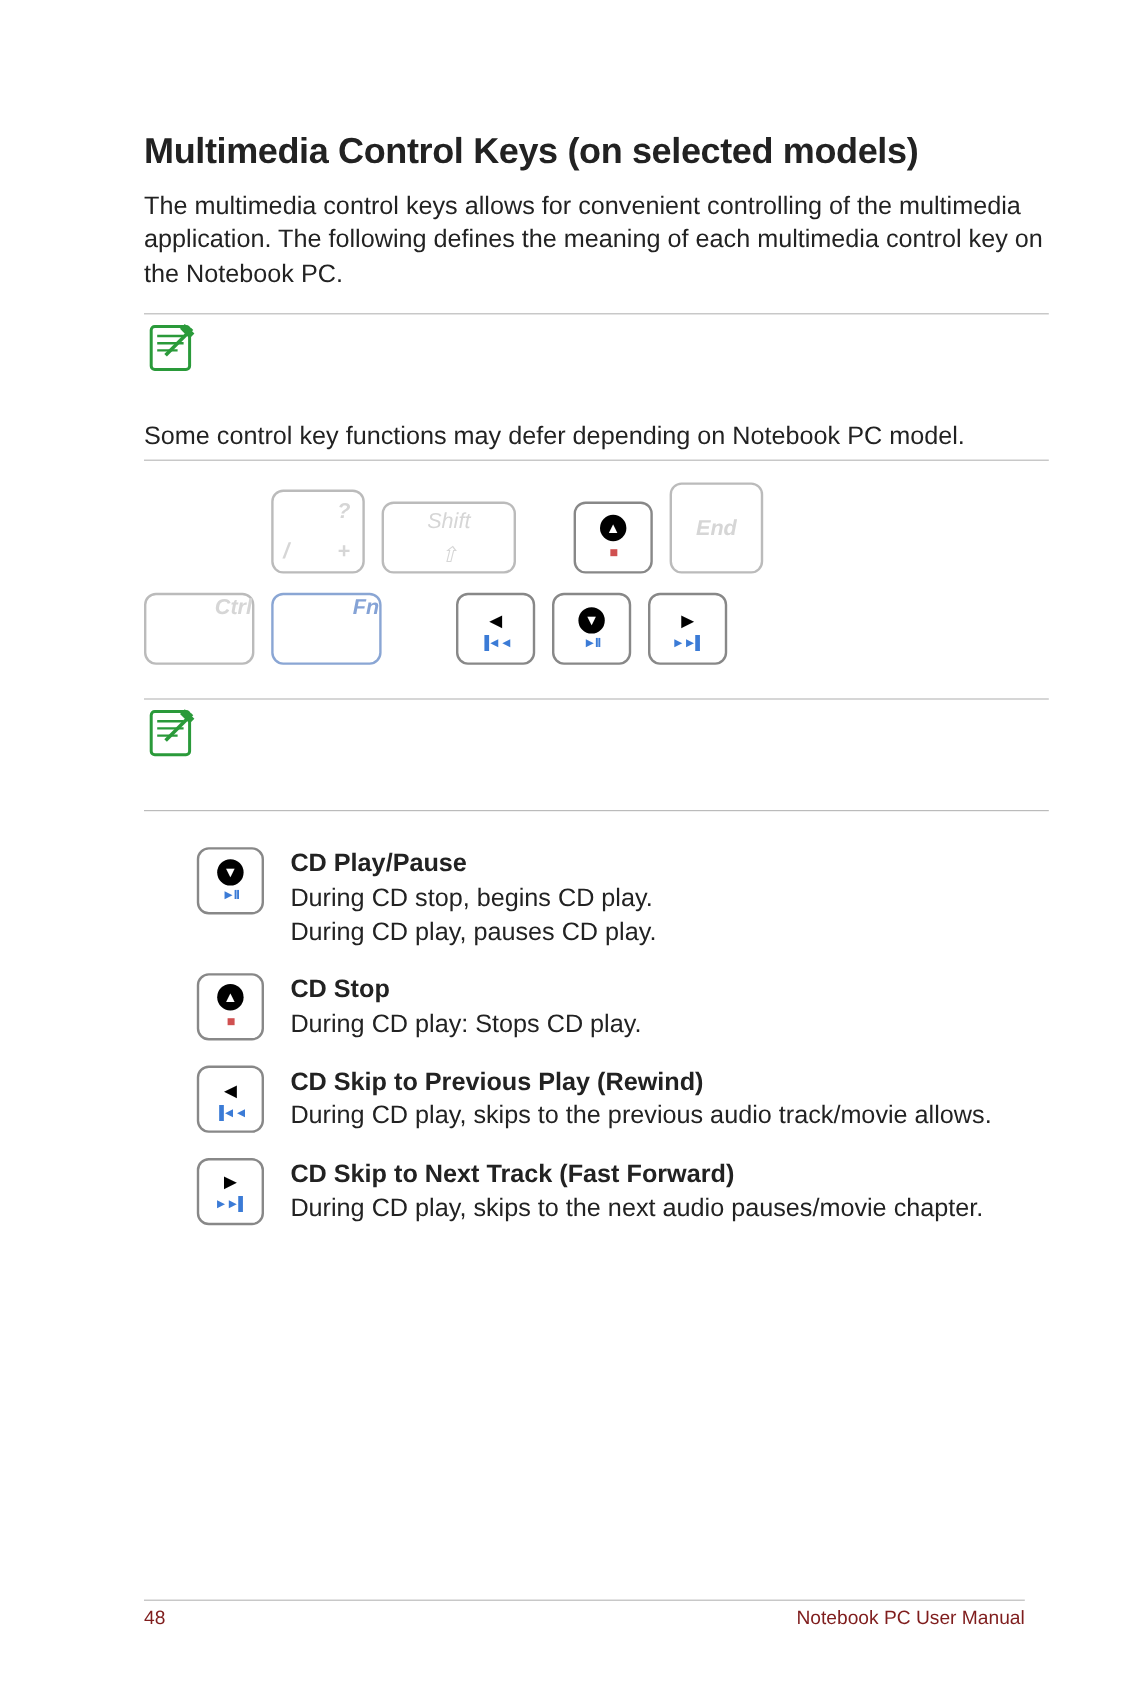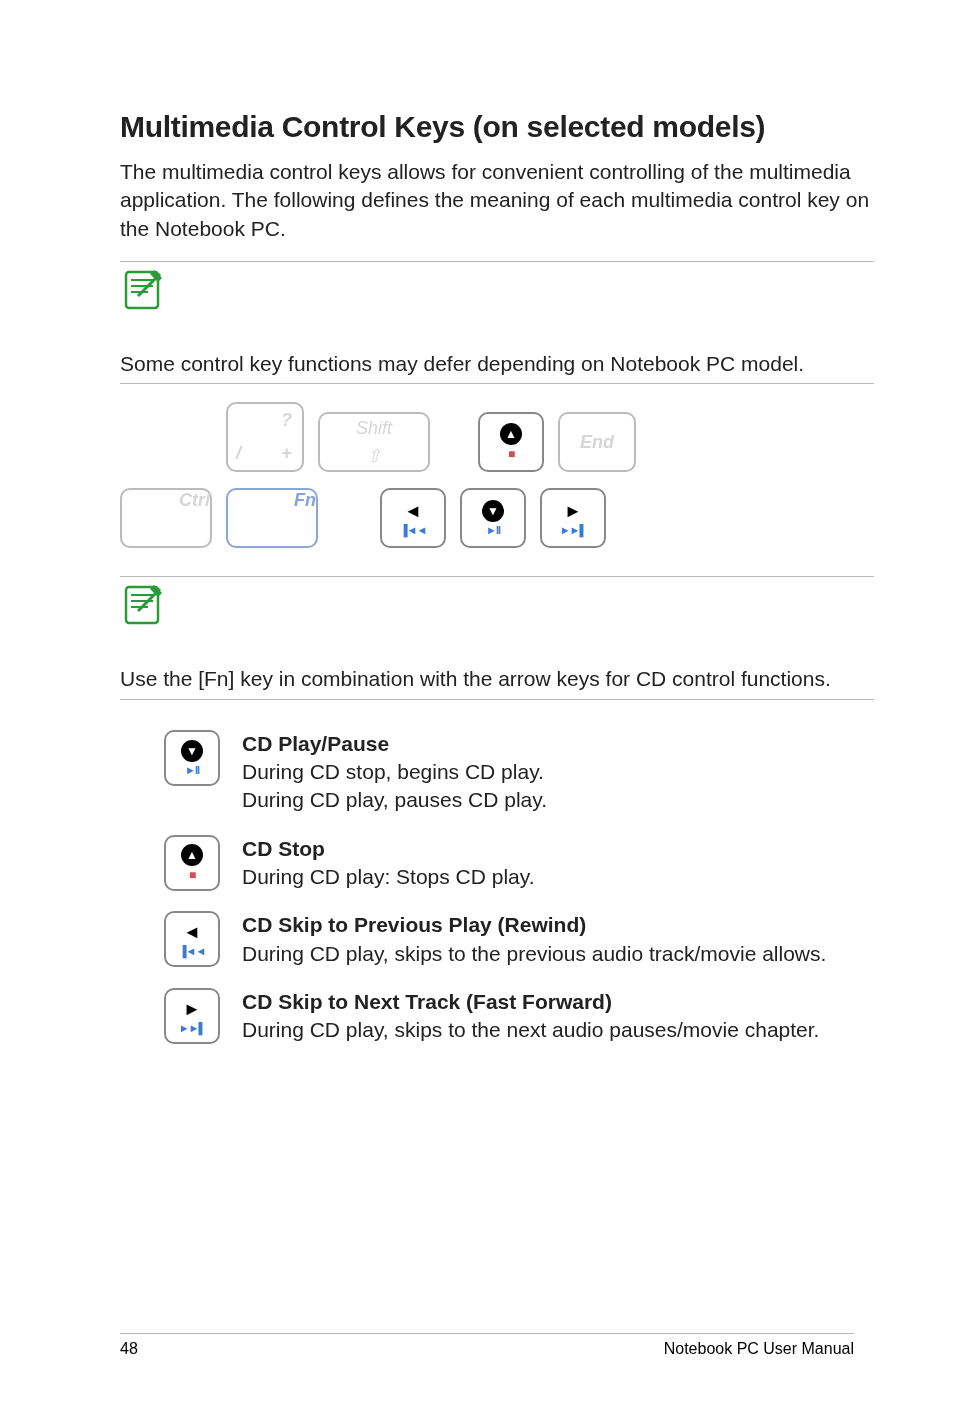--- a/index.html
+++ b/index.html
@@ -13,36 +13,36 @@
   .note-icon-svg { width: 44px; height: 44px; }
   .keypad { margin: 10px 0 28px 0; }
   .key-row { display: flex; align-items: flex-end; gap: 14px; margin-bottom: 16px; }
   .spacer-fn { width: 92px; }
   .key { border: 2px solid #bbb; border-radius: 10px; background: #fff; display: flex; flex-direction: column; justify-content: space-between; position: relative; }
   .key.slash { width: 78px; height: 70px; color: #d6d6d6; }
   .key.slash .top { position:absolute; top:6px; right:10px; font-size: 18px; font-style: italic; font-weight:700; }
   .key.slash .bottom { position:absolute; bottom:6px; left:8px; font-size: 18px; font-style: italic; font-weight:700; }
   .key.slash .plus { position:absolute; bottom:6px; right:10px; font-size: 18px; font-weight:700; }
   .key.shift { width: 112px; height: 60px; color:#d6d6d6; display:flex; align-items:center; justify-content:center; gap:6px; font-weight:400; font-style: italic; font-size:18px; }
-  .key.end { width: 78px; height: 60px; color:#d6d6d6; display:flex; align-items:center; justify-content:center; font-weight:700; font-style: italic; font-size:18px; }
+  .key.end { width: 78px; height: 76px; color:#d6d6d6; display:flex; align-items:center; justify-content:center; font-weight:700; font-style: italic; font-size:18px; }
   .key.fn { width: 92px; height: 60px; color:#85a3d6; display:flex; align-items:flex-end; padding:0 0 6px 10px; font-weight:700; font-style: italic; font-size:18px; border-color:#8aa6d4; }
   .key.ctrl { width: 92px; height: 60px; color:#d6d6d6; display:flex; align-items:flex-end; padding:0 0 6px 10px; font-weight:700; font-style: italic; font-size:18px; }
   .key.arrow { width: 66px; height: 60px; border-color:#888; display:flex; flex-direction:column; align-items:center; justify-content:center; gap:2px; }
   .arrow-main { font-size: 18px; color:#000; }
   .arrow-main.circle { width:22px; height:22px; border-radius:50%; background:#000; display:flex; align-items:center; justify-content:center; color:#fff; font-size:12px; }
   .arrow-sub { font-size: 11px; color:#3b7bd6; letter-spacing:-1px; font-weight:700; }
   .arrow-sub.red { color:#d05050; font-size:12px; }
   .gap-small { width: 20px; }
   .definitions { margin-top: 30px; }
   .def-row { display:flex; align-items:flex-start; gap: 18px; margin-bottom: 20px; }
   .def-key { flex: 0 0 60px; margin-left: 44px; }
   .def-key .key { width:56px; height:56px; border-color:#888; }
   .def-text { flex:1; font-size:21px; line-height:1.35; }
   .def-text .title { font-weight:700; }
-  .footer { position:absolute; bottom:60px; left:120px; right:100px; border-top:1px solid #bbb; padding-top:6px; display:flex; justify-content:space-between; font-size:16px; color:#000000; }
+  .footer { position:absolute; bottom:60px; left:120px; right:100px; border-top:1px solid #bbb; padding-top:6px; display:flex; justify-content:space-between; font-size:16px; color:#7f1d1d; }
 </style>
 </head>
 <body>
 
 <div class="page">
   <h1>Multimedia Control Keys (on selected models)</h1>
   <p class="intro">The multimedia control keys allows for convenient controlling of the multimedia application. The following defines the meaning of each multimedia control key on the Notebook PC.</p>
 
   <div class="note">
     <div class="icon-col">
@@ -106,21 +106,20 @@
     <div class="icon-col">
       <svg class="note-icon-svg" viewBox="0 0 44 44">
         <rect x="6" y="4" width="32" height="36" rx="3" fill="none" stroke="#2a9a3a" stroke-width="2.5"></rect>
         <line x1="11" y1="12" x2="33" y2="12" stroke="#2a9a3a" stroke-width="2"></line>
         <line x1="11" y1="18" x2="33" y2="18" stroke="#2a9a3a" stroke-width="2"></line>
         <line x1="11" y1="24" x2="28" y2="24" stroke="#2a9a3a" stroke-width="2"></line>
         <path d="M18 28 L40 6" stroke="#2a9a3a" stroke-width="3"></path>
         <path d="M34 2 L42 10 L38 14 L30 6 Z" fill="#2a9a3a"></path>
       </svg>
     </div>
-    <div class="text-col">Use the [Fn] key in combination with the arrow keys for CD control functions.</div>
   </div>
 
   <div class="definitions">
 
     <div class="def-row">
       <div class="def-key">
         <div class="key arrow">
           <div class="arrow-main circle">▼</div>
           <div class="arrow-sub">►II</div>
         </div>

